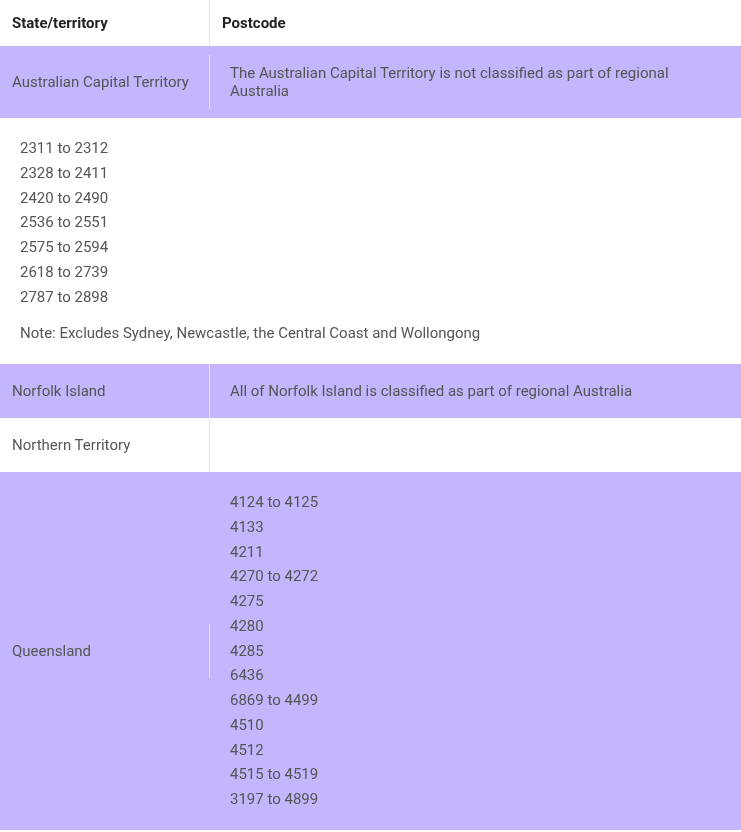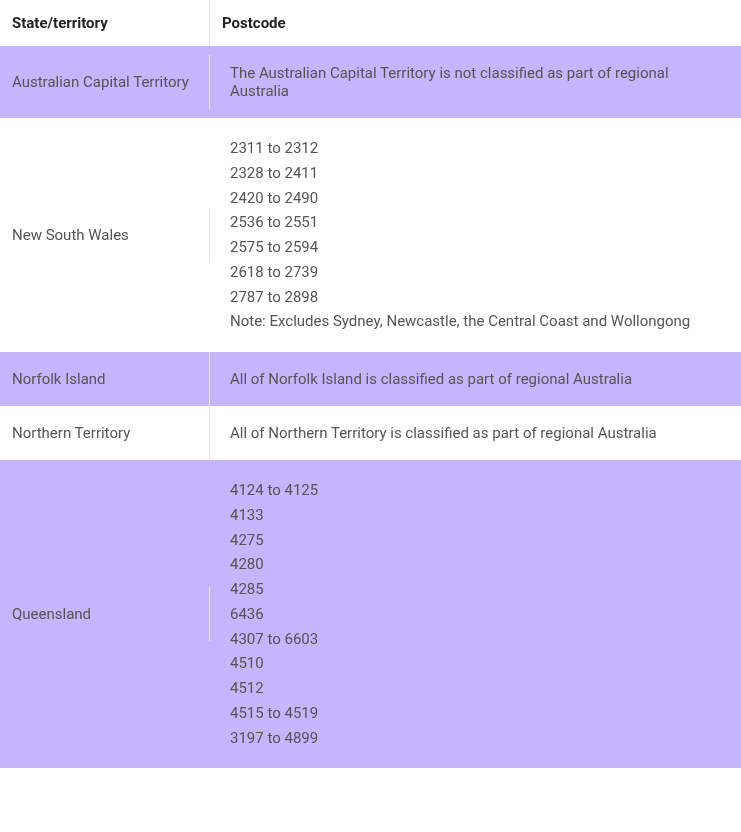--- a/index.html
+++ b/index.html
@@ -38,72 +38,72 @@
     padding: 18px 14px 18px 20px;
     color: #555;
   }
   .row.shade {
     background: #c4b5fd;
   }
   .lines div {
     line-height: 1.65;
   }
   .lines .note {
-    margin-top: 0;
+    margin-top: 12px;
   }
 </style>
 </head>
 <body>
 
 <div class="table">
 
   <div class="row header">
     <div class="col1">State/territory</div>
     <div class="col2">Postcode</div>
   </div>
 
   <div class="row shade">
     <div class="col1">Australian Capital Territory</div>
     <div class="col2">The Australian Capital Territory is not classified as part of regional Australia</div>
   </div>
 
   <div class="row">
-    <div class="col1">New South Wales</div>
     <div class="col2 lines">
       <div>2311 to 2312</div>
       <div>2328 to 2411</div>
       <div>2420 to 2490</div>
       <div>2536 to 2551</div>
       <div>2575 to 2594</div>
       <div>2618 to 2739</div>
       <div>2787 to 2898</div>
       <div class="note">Note: Excludes Sydney, Newcastle, the Central Coast and Wollongong</div>
     </div>
   </div>
 
   <div class="row shade">
     <div class="col1">Norfolk Island</div>
     <div class="col2">All of Norfolk Island is classified as part of regional Australia</div>
   </div>
 
   <div class="row">
     <div class="col1">Northern Territory</div>
-    <div class="col2">All of Northern Territory is classified as part of regional Australia</div>
   </div>
 
   <div class="row shade">
     <div class="col1">Queensland</div>
     <div class="col2 lines">
       <div>4124 to 4125</div>
       <div>4133</div>
+      <div>4211</div>
+      <div>4270 to 4272</div>
       <div>4275</div>
       <div>4280</div>
       <div>4285</div>
       <div>6436</div>
-      <div>4307 to 6603</div>
+      <div>6869 to 4499</div>
       <div>4510</div>
       <div>4512</div>
       <div>4515 to 4519</div>
       <div>3197 to 4899</div>
     </div>
   </div>
 
 </div>
 
 </body></html>

